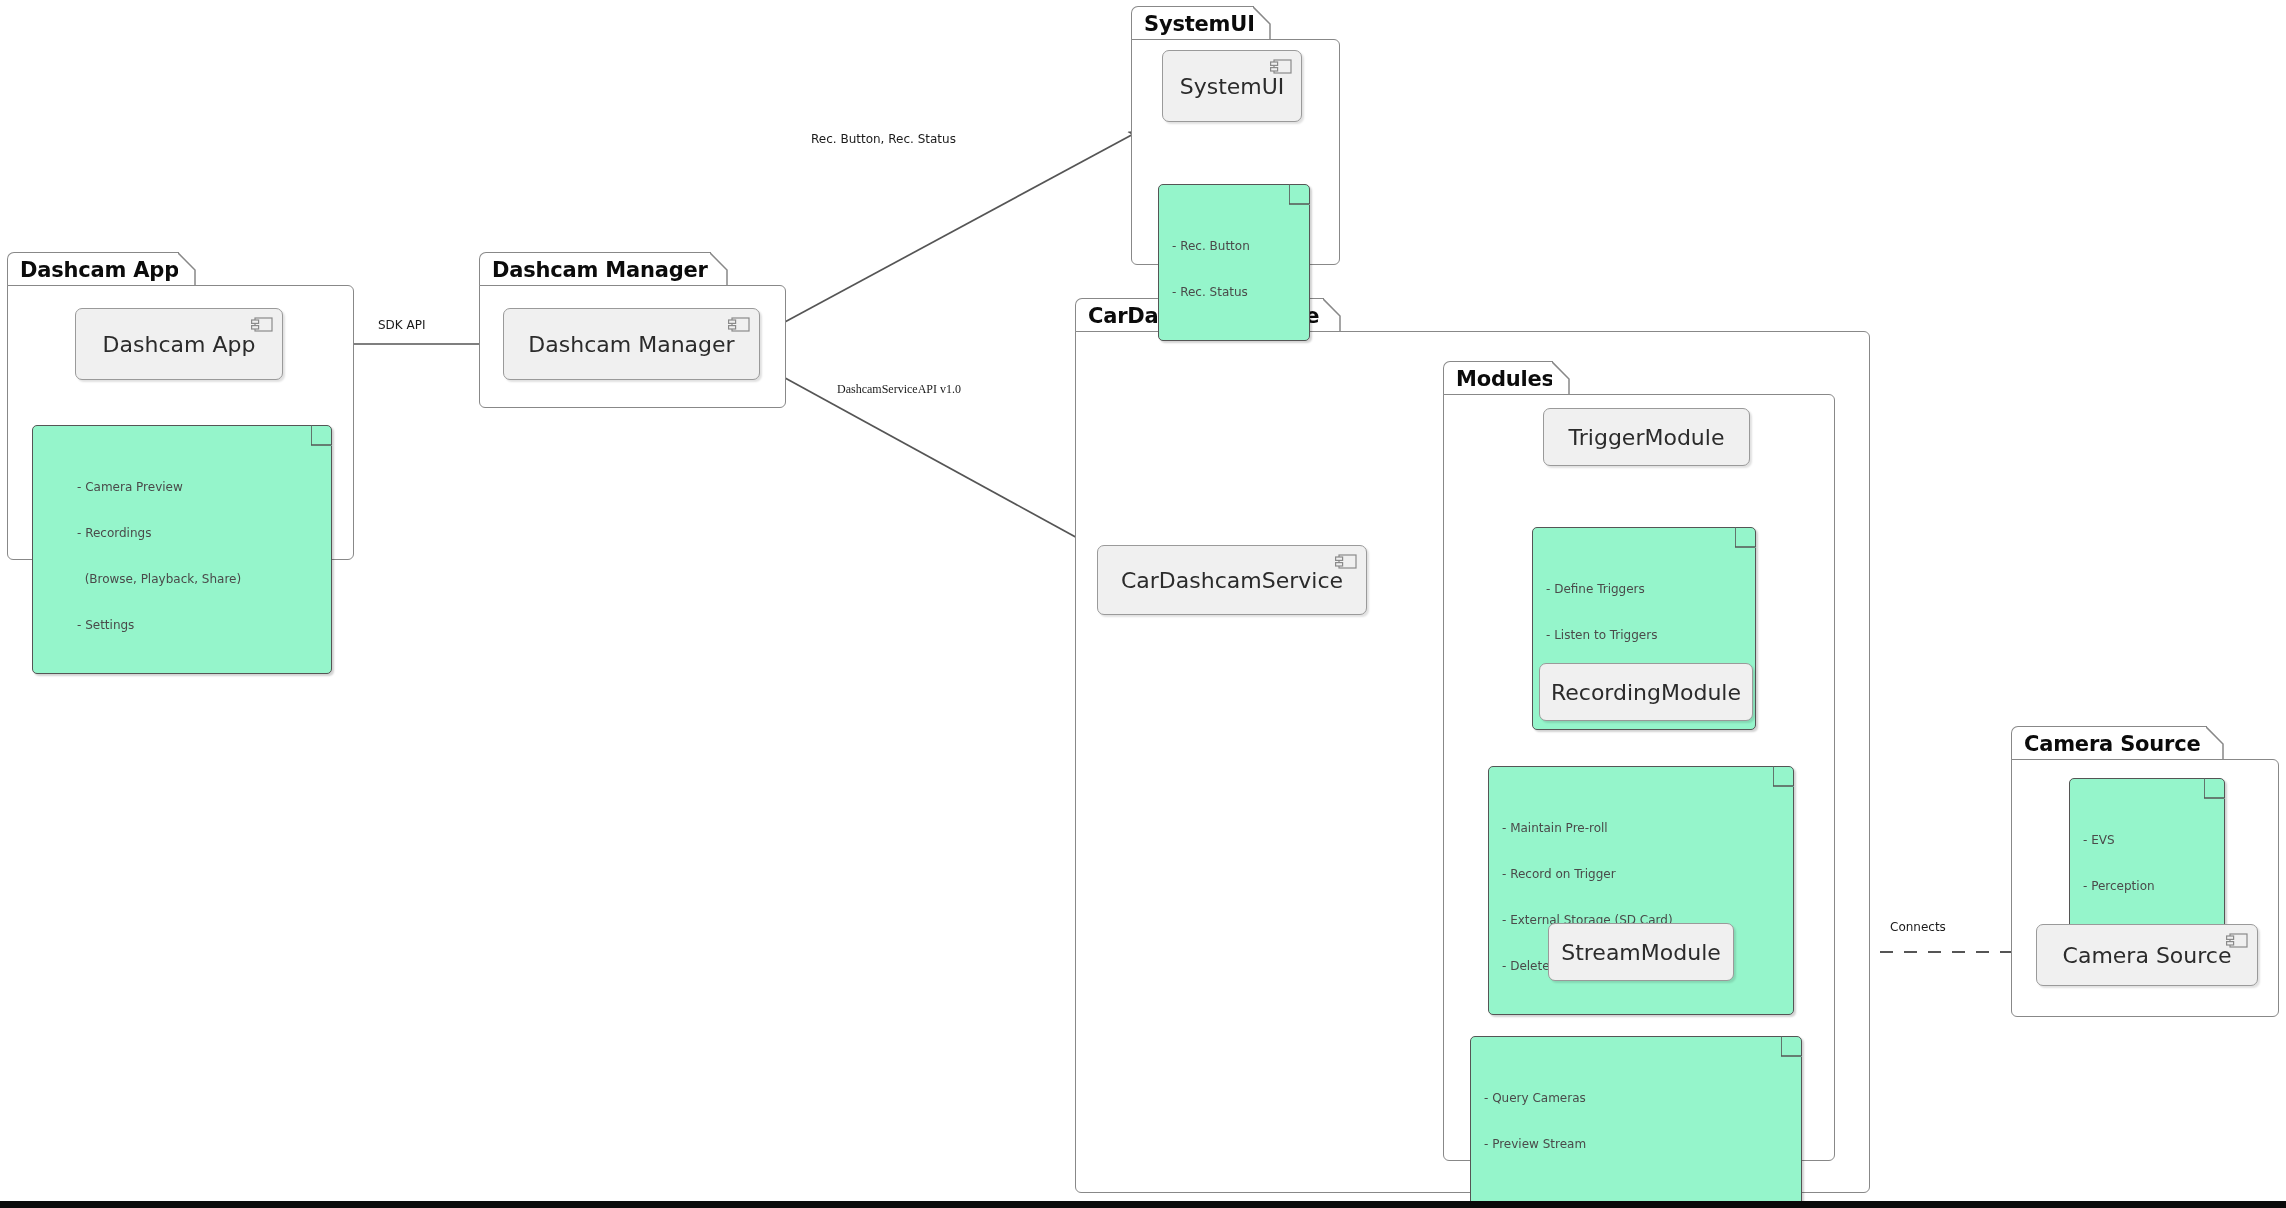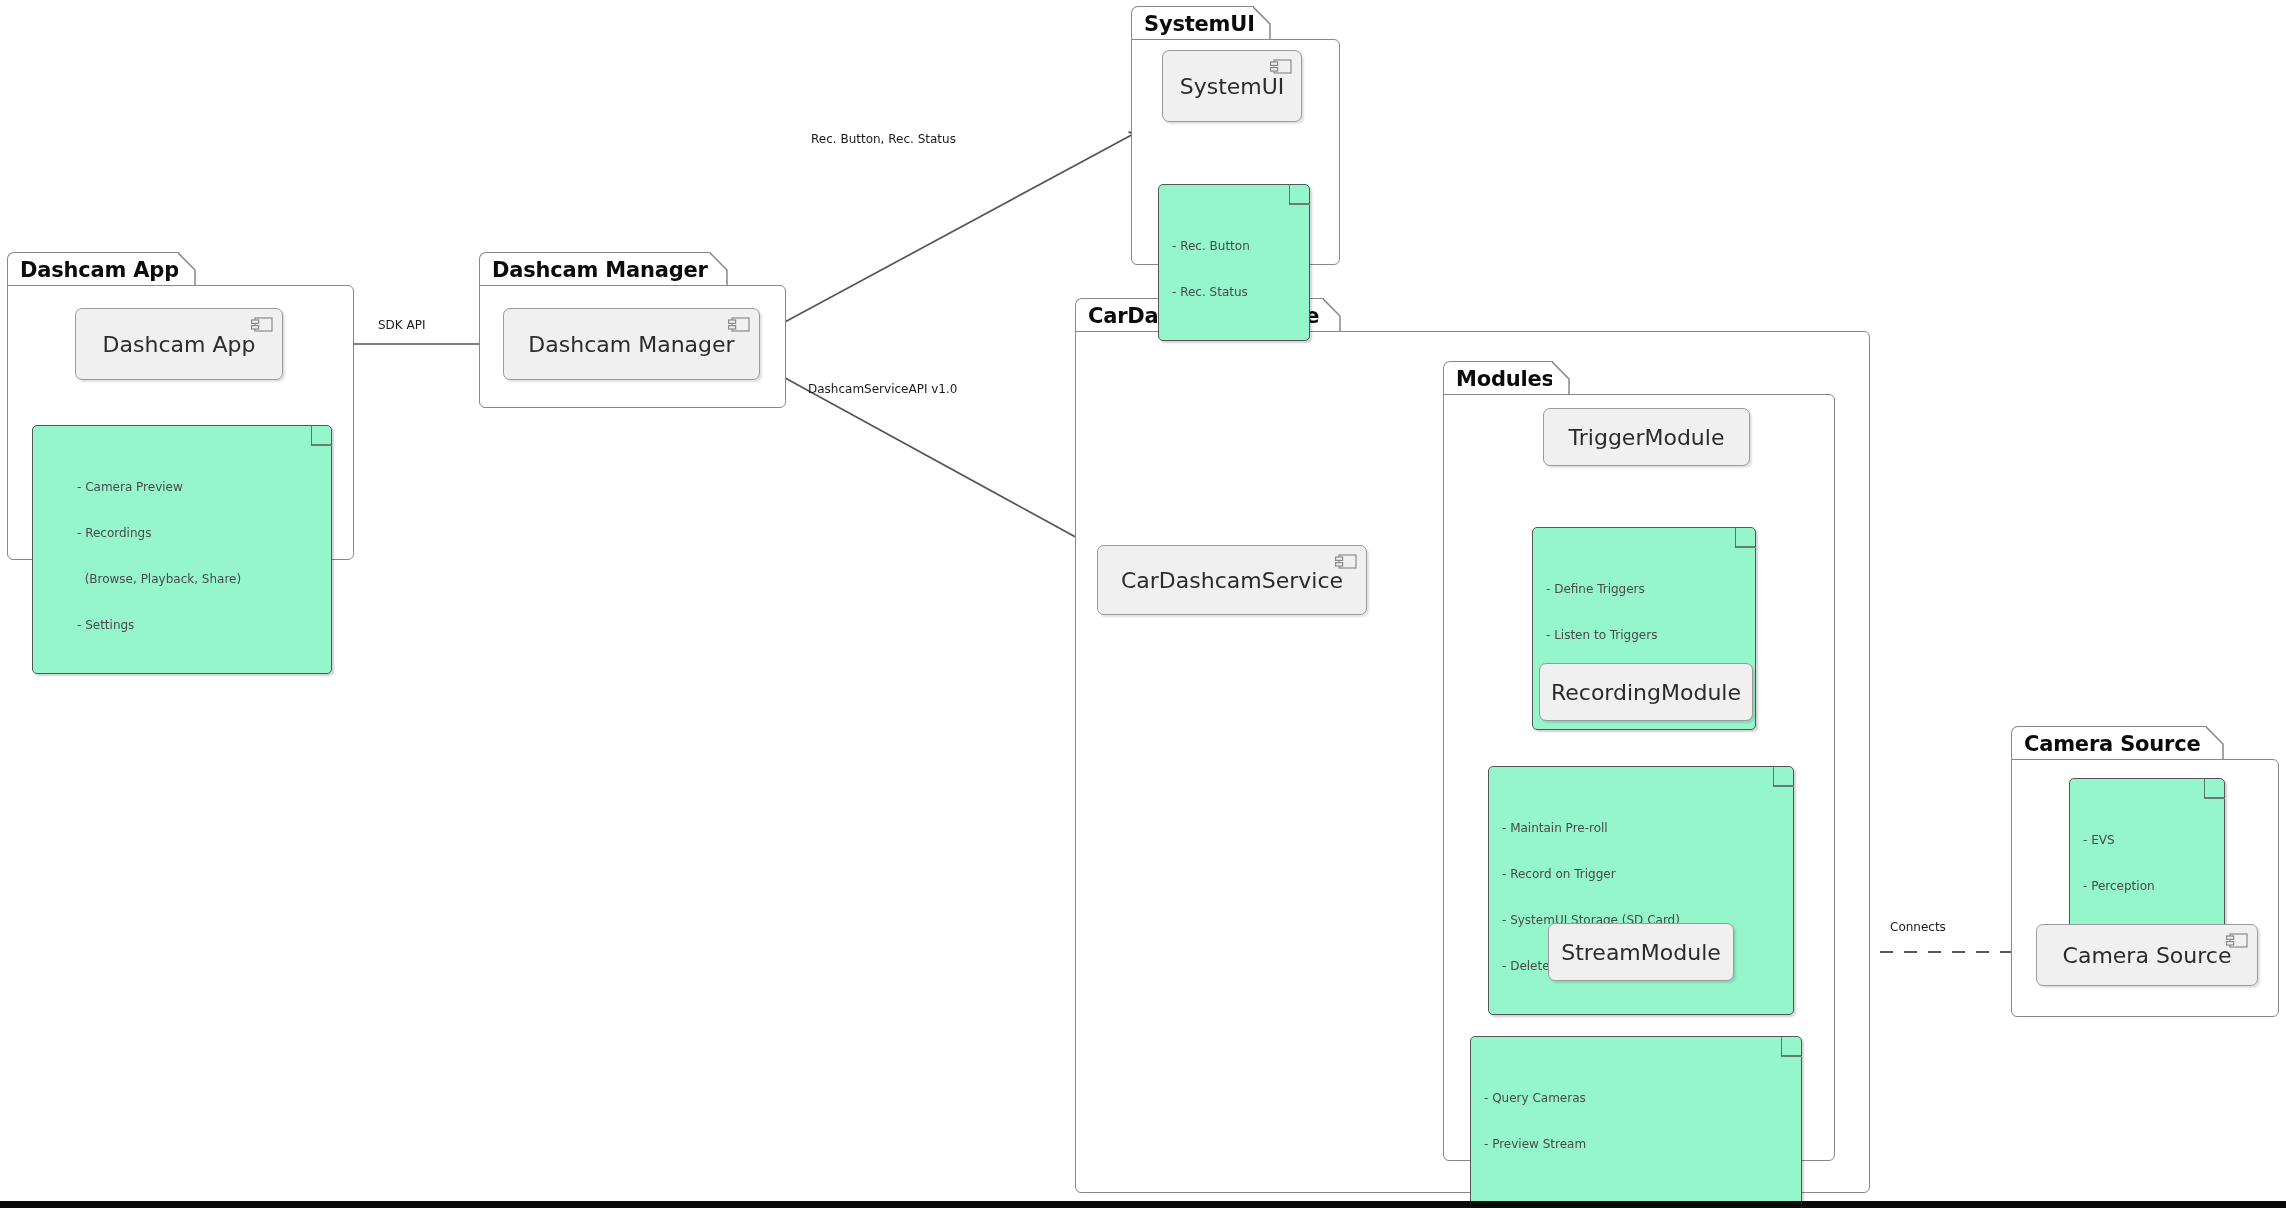--- a/index.html
+++ b/index.html
@@ -275,21 +275,21 @@
   <div class="comp" style="left:1539px; top:663px; width:214px; height:58px;">
     <span class="comp-label">RecordingModule</span>
   </div>
   <div class="note" style="left:1488px; top:766px; width:306px;">
     <svg class="fold" viewBox="0 0 21 21">
       <path d="M0,0 L21,21 L0,21 Z" fill="#95F5CB"></path>
       <path d="M0,0 L0,20 L20,20" fill="none" stroke="#555555" stroke-width="1.6"></path>
     </svg>
     <div>- Maintain Pre-roll</div>
     <div>- Record on Trigger</div>
-    <div>- SystemUI Storage (SD Card)</div>
+    <div>- External Storage (SD Card)</div>
     <div>- Delete Recordings</div>
   </div>
 
   <div class="comp" style="left:1548px; top:923px; width:186px; height:58px;">
     <span class="comp-label">StreamModule</span>
   </div>
   <div class="note" style="left:1470px; top:1036px; width:332px;">
     <svg class="fold" viewBox="0 0 21 21">
       <path d="M0,0 L21,21 L0,21 Z" fill="#95F5CB"></path>
       <path d="M0,0 L0,20 L20,20" fill="none" stroke="#555555" stroke-width="1.6"></path>
@@ -325,18 +325,18 @@
       <rect x="4" y="1" width="17" height="13" fill="#F0F0F0" stroke="#8A8A8A" stroke-width="1.2"></rect>
       <rect x="0.6" y="3" width="7" height="3.4" fill="#F0F0F0" stroke="#8A8A8A" stroke-width="1.2"></rect>
       <rect x="0.6" y="8.6" width="7" height="3.4" fill="#F0F0F0" stroke="#8A8A8A" stroke-width="1.2"></rect>
     </svg>
   </div>
 
   <div class="edge-lbl" style="left:378px; top:318px;">SDK API</div>
 
   <div class="edge-lbl" style="left:811px; top:132px;">Rec. Button, Rec. Status</div>
 
-  <div class="edge-lbl" style="left:808px; top:382px;">DashcamServiceAPI v1.0</div>
+  <div class="edge-lbl" style="left:837px; top:382px;font-family:Liberation Serif, serif;">DashcamServiceAPI v1.0</div>
 
   <div class="edge-lbl" style="left:1890px; top:920px;">Connects</div>
 
   <div id="bottom-bar"></div>
 </div>
 
 </body></html>

